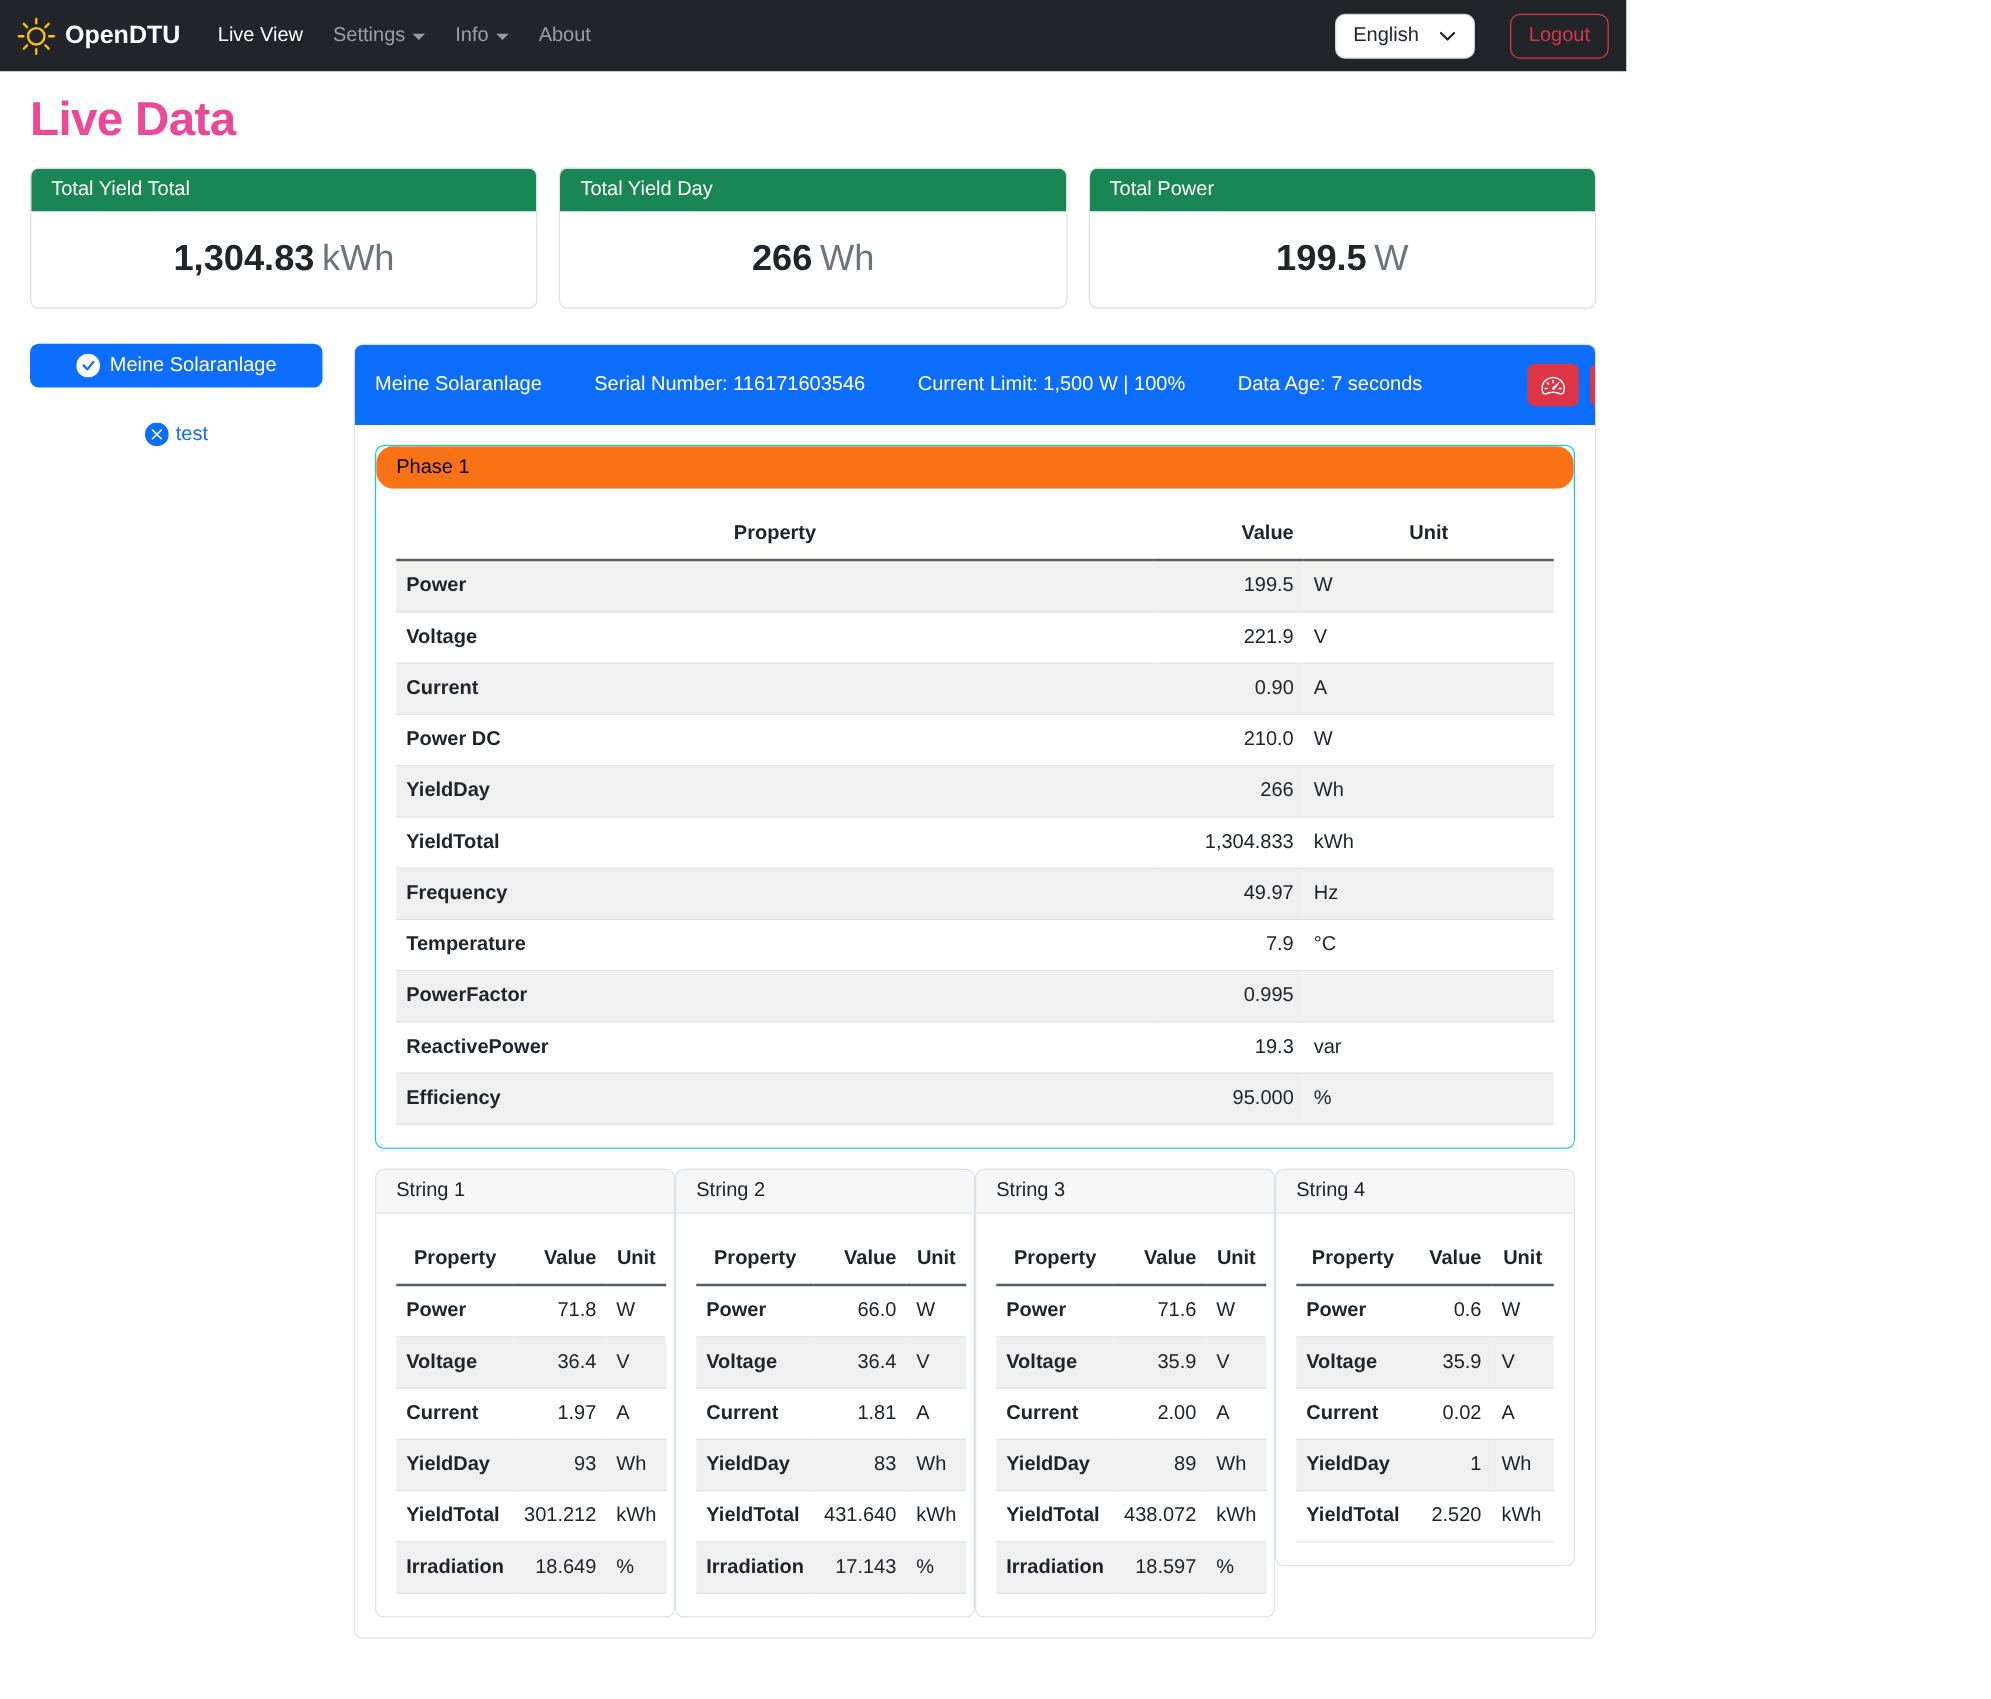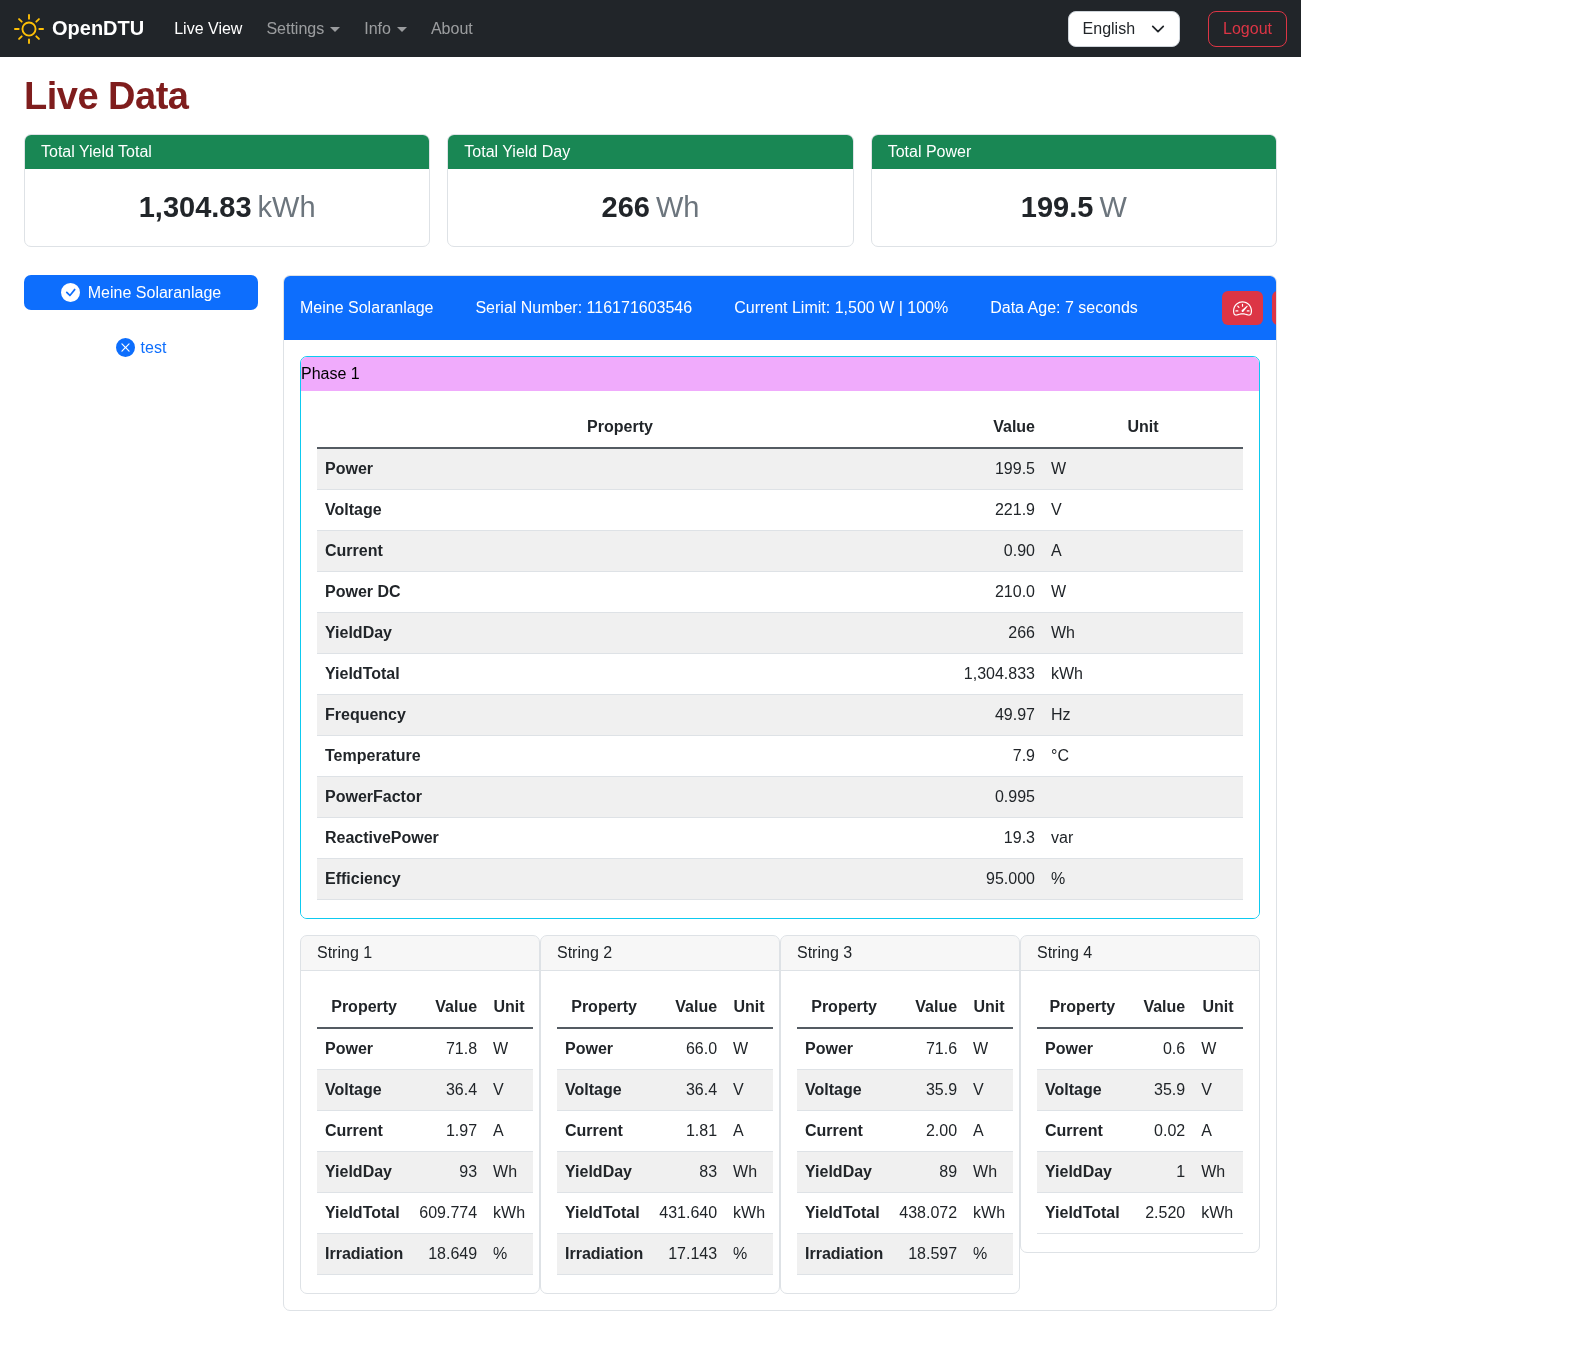--- a/index.html
+++ b/index.html
@@ -13,21 +13,21 @@
   .nav-links { display:flex; align-items:center; gap:4px; flex:1; }
   .nav-item { color:rgba(255,255,255,.55); padding:8px 10px; font-size:16px; cursor:pointer; display:flex; align-items:center; gap:6px; }
   .nav-item.active { color:#fff; }
   .caret { width:0; height:0; border-left:5px solid transparent; border-right:5px solid transparent; border-top:5px solid rgba(255,255,255,.55); display:inline-block; margin-top:2px; }
   .nav-right { display:flex; align-items:center; gap:28px; }
   .lang-select { background:#fff; color:#212529; border:1px solid #ced4da; border-radius:8px; padding:8px 14px; display:flex; align-items:center; gap:16px; font-size:16px; cursor:pointer; }
   .logout-btn { background:transparent; color:#dc3545; border:1px solid #dc3545; border-radius:8px; padding:8px 14px; font-size:16px; cursor:pointer; font-family:inherit; }
 
   
   .page { padding:18px 24px 14px 24px; }
-  .page-title { font-size:38px; font-weight:700; margin-bottom:16px; color:#7f1d1d; letter-spacing:-0.5px; }
+  .page-title { font-size:38px; font-weight:700; margin-bottom:16px; color:#ec4899; letter-spacing:-0.5px; }
 
   
   .summary-grid { display:grid; grid-template-columns:repeat(3,1fr); gap:17px; margin-bottom:28px; }
   .summary-card { border:1px solid #dee2e6; border-radius:7px; overflow:hidden; background:#fff; }
   .summary-card-header { background:#198754; color:#fff; padding:8px 16px; font-size:16px; }
   .summary-card-body { padding:22px 16px; text-align:center; }
   .summary-value { font-size:29px; font-weight:700; color:#212529; }
   .summary-unit { font-size:29px; font-weight:400; color:#6c757d; margin-left:6px; }
 
   
@@ -46,21 +46,21 @@
   .icon-btn { width:41px; height:34px; border:none; border-radius:6px; display:flex; align-items:center; justify-content:center; cursor:pointer; }
   .icon-btn.red { background:#dc3545; color:#fff; }
   .icon-btn.cyan { background:#0dcaf0; color:#0a0e14; }
   .icon-btn.gray { background:#6c757d; color:#fff; }
   .count-badge { position:absolute; top:-9px; right:-9px; background:#dc3545; color:#fff; width:22px; height:22px; border-radius:50%; font-size:12px; font-weight:700; display:flex; align-items:center; justify-content:center; }
 
   .inverter-body { padding:16px; }
 
   
   .phase-panel { border:1px solid #0dcaf0; border-radius:7px; overflow:hidden; margin-bottom:16px; }
-  .phase-header { background:#f0abfc; color:#000; padding:8px 0; font-size:16px; }
+  .phase-header { background:#f97316; color:#000; padding:8px 16px; font-size:16px;border-radius:14px; }
   .phase-body { padding:16px 16px 4px 16px; background:#fff; }
 
   
   table.data-table { width:100%; border-collapse:collapse; margin-bottom:14px; }
   .data-table th, .data-table td { padding:8px 8px; font-size:16px; line-height:24px; border-bottom:1px solid #dee2e6; text-align:left; }
   .data-table thead th { border-bottom:2px solid #545b62;text-align:center; }
   .data-table th.prop { font-weight:700; }
   .data-table .val { text-align:right; }
   .data-table .striped { background:#f0f0f0; }
   .phase-table .val { width:120px; }
@@ -319,21 +319,21 @@
                         <td class="val">1.97</td>
                         <td class="unit">A</td>
                       </tr>
                     <tr class="striped">
                         <th class="prop">YieldDay</th>
                         <td class="val">93</td>
                         <td class="unit">Wh</td>
                       </tr>
                     <tr>
                         <th class="prop">YieldTotal</th>
-                        <td class="val">609.774</td>
+                        <td class="val">301.212</td>
                         <td class="unit">kWh</td>
                       </tr>
                     <tr class="striped">
                         <th class="prop">Irradiation</th>
                         <td class="val">18.649</td>
                         <td class="unit">%</td>
                       </tr>
                   </tbody>
                 </table>
               </div>

